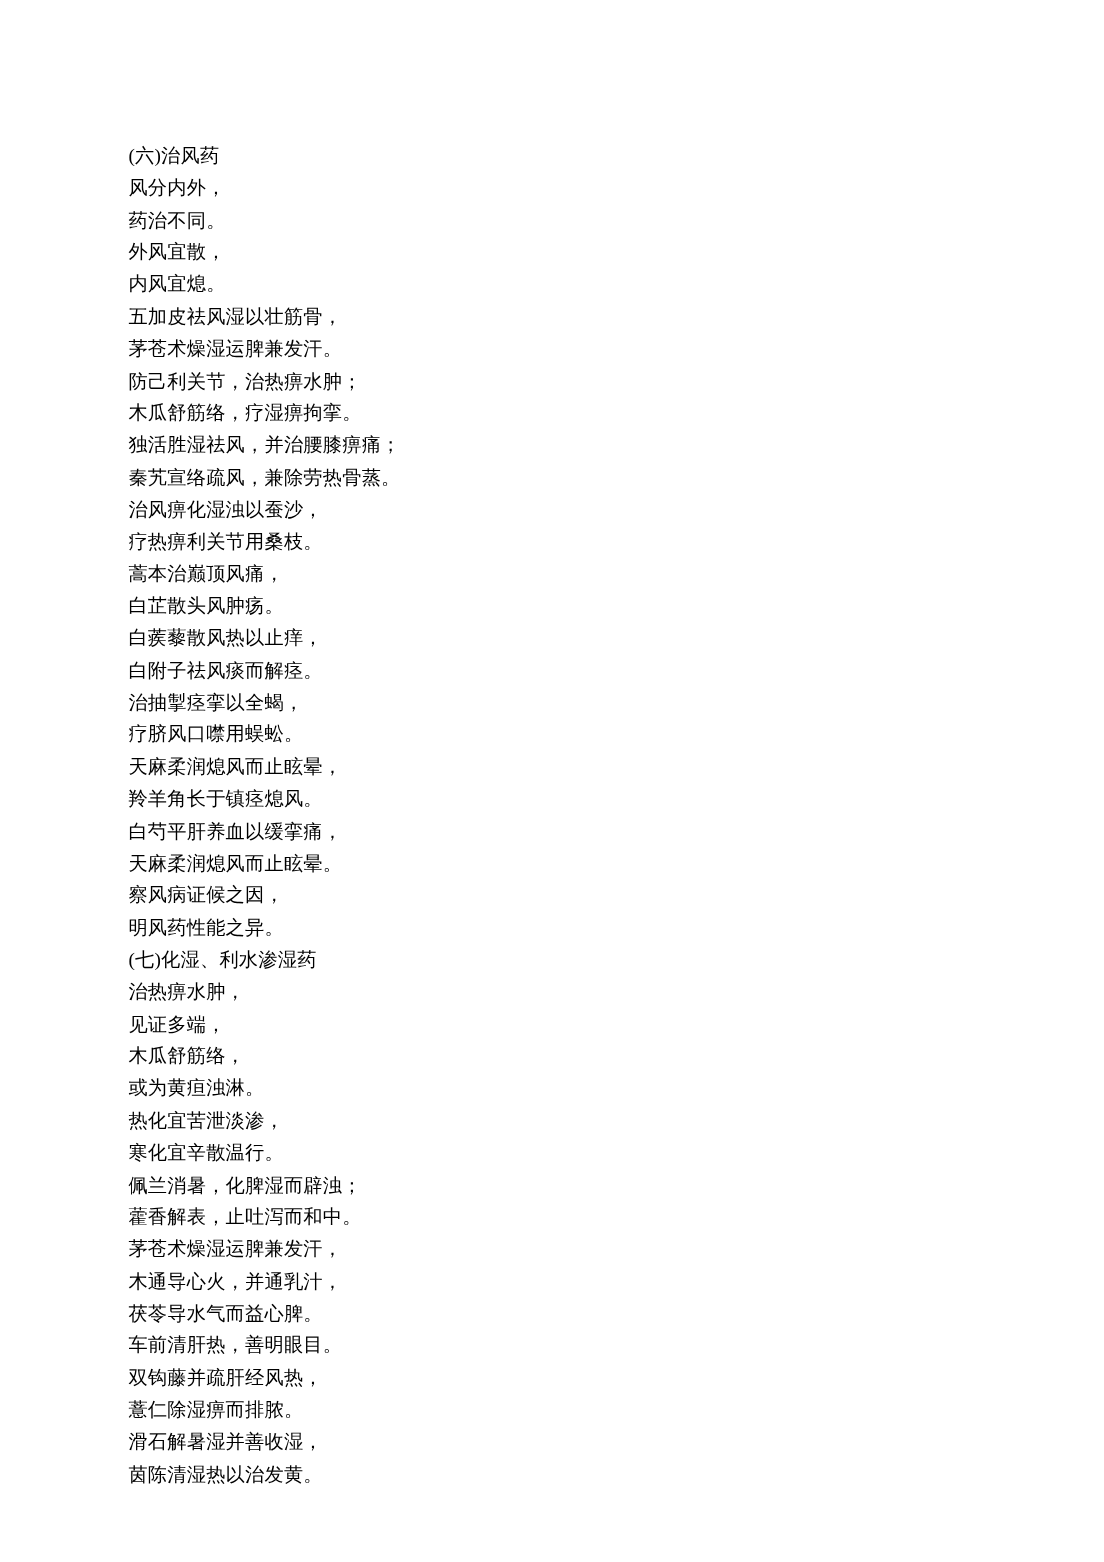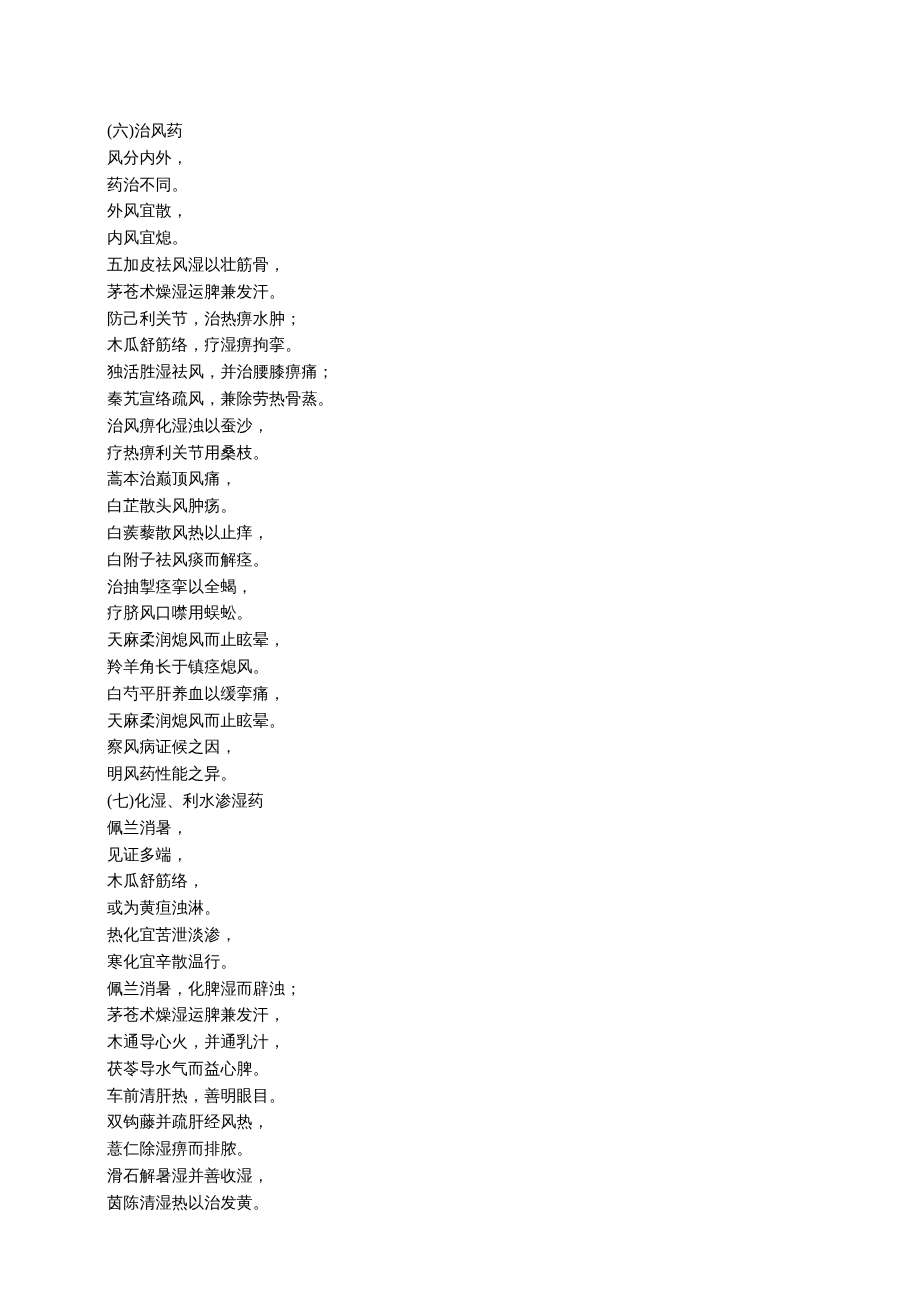--- a/index.html
+++ b/index.html
@@ -47,27 +47,28 @@
   <div class="line">白附子祛风痰而解痉。</div>
   <div class="line">治抽掣痉挛以全蝎，</div>
   <div class="line">疗脐风口噤用蜈蚣。</div>
   <div class="line">天麻柔润熄风而止眩晕，</div>
   <div class="line">羚羊角长于镇痉熄风。</div>
   <div class="line">白芍平肝养血以缓挛痛，</div>
   <div class="line">天麻柔润熄风而止眩晕。</div>
   <div class="line">察风病证候之因，</div>
   <div class="line">明风药性能之异。</div>
   <div class="line">(七)化湿、利水渗湿药</div>
-  <div class="line">佩兰消暑，</div>
+  <div class="line">治热痹水肿，</div>
   <div class="line">见证多端，</div>
   <div class="line">木瓜舒筋络，</div>
   <div class="line">或为黄疸浊淋。</div>
   <div class="line">热化宜苦泄淡渗，</div>
   <div class="line">寒化宜辛散温行。</div>
   <div class="line">佩兰消暑，化脾湿而辟浊；</div>
+  <div class="line">藿香解表，止吐泻而和中。</div>
   <div class="line">茅苍术燥湿运脾兼发汗，</div>
   <div class="line">木通导心火，并通乳汁，</div>
   <div class="line">茯苓导水气而益心脾。</div>
   <div class="line">车前清肝热，善明眼目。</div>
   <div class="line">双钩藤并疏肝经风热，</div>
   <div class="line">薏仁除湿痹而排脓。</div>
   <div class="line">滑石解暑湿并善收湿，</div>
   <div class="line">茵陈清湿热以治发黄。</div>
 </div>
 

